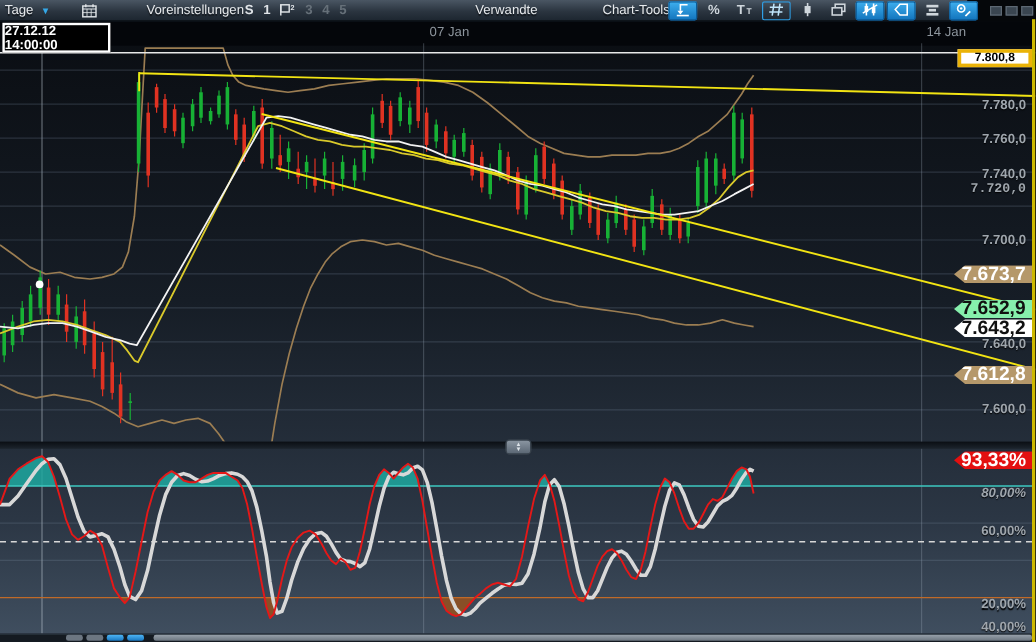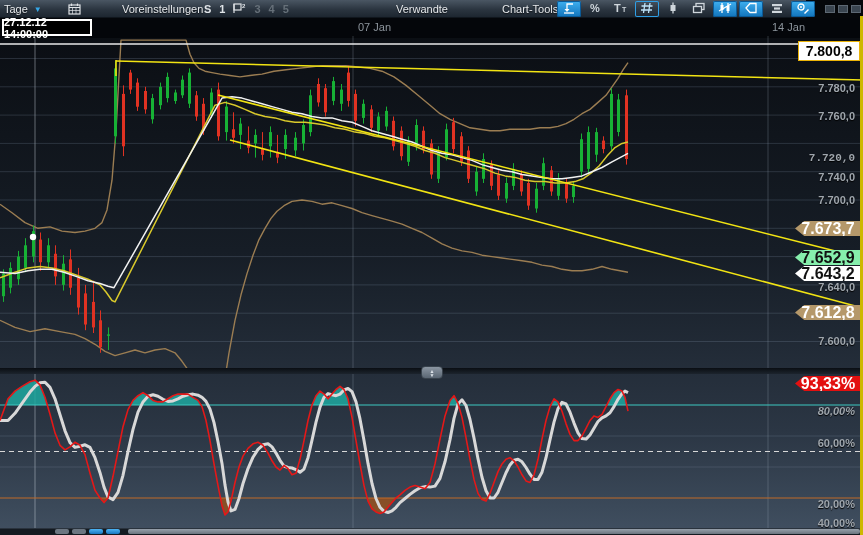--- a/index.html
+++ b/index.html
@@ -19,33 +19,33 @@
   .iconbtn{width:24px;height:16px;margin:0 1px;display:flex;align-items:center;justify-content:center;
     border-radius:2px;color:#cfd6dc;font-size:10px;font-weight:bold;}
   .iconbtn.active{background:linear-gradient(#3fb0f0,#1173bb);color:#fff;box-shadow:inset 0 0 0 1px #0b5a97;}
   .iconbtn.outlined{box-shadow:inset 0 0 0 1px #2f9fe6;color:#bfe4fa;}
   .winctl{width:10px;height:8px;margin-left:3px;background:#3a4550;border:1px solid #5d6873;}
 
   
   svg#plot{position:absolute;left:0;top:0;z-index:5;}
 
   
-  .dtbox{position:absolute;left:2px;top:19px;width:90px;height:17px;background:#000;
+  .dtbox{position:absolute;left:2px;top:19px;width:90px;height:25px;background:#000;
     border:2px solid #fff;color:#fff;font-size:11px;font-weight:bold;display:flex;
     align-items:center;justify-content:center;z-index:20;letter-spacing:0px;}
 
   .xdate{position:absolute;top:21px;color:#8d959d;font-size:11px;z-index:6;}
 
   .ylab{position:absolute;right:8px;width:70px;text-align:right;color:#9fa6ad;
     font-size:11px;font-weight:bold;z-index:8;text-shadow:0 1px 1px #000;}
   .ytag{position:absolute;right:2px;width:66px;height:15px;font-size:16px;font-weight:bold;
     display:flex;align-items:center;justify-content:center;z-index:9;
     clip-path:polygon(0 50%,14% 0,100% 0,100% 100%,14% 100%);}
-  .ybox{position:absolute;right:3px;width:62px;height:20px;background:#fff;color:#000;
-    border:1px solid #eab308;font-size:14px;font-weight:bold;display:flex;align-items:center;
+  .ybox{position:absolute;right:3px;width:62px;height:15px;background:#fff;color:#000;
+    border:3px solid #eab308;font-size:10px;font-weight:bold;display:flex;align-items:center;
     justify-content:center;z-index:10;}
 
   
   .divider{position:absolute;left:0;top:368px;width:861px;height:6px;
     background:linear-gradient(#0a0e13,#1c242d);z-index:12;}
   .divhandle{position:absolute;left:421px;top:366px;width:22px;height:13px;border-radius:4px;
     background:linear-gradient(#8b96a2,#5a6673);border:1px solid #38424c;z-index:13;
     display:flex;flex-direction:column;align-items:center;justify-content:center;line-height:4px;}
   .divhandle span{color:#dde3e9;font-size:5px;}
 
@@ -407,21 +407,21 @@
 
   <div class="dtbox">27.12.12 14:00:00</div>
 
   <div id="xdates">
       <div class="xdate" style="left: 358px;">07 Jan</div>
       <div class="xdate" style="left: 772px;">14 Jan</div>
     </div>
   <div id="ylabels">
       <div class="ylab" style="top: 82px;">7.780,0</div>
       <div class="ylab" style="top: 110px;">7.760,0</div>
-      <div class="ylab" style="top: 139px; margin-top: 32px;">7.740,0</div>
+      <div class="ylab" style="top: 139px;">7.740,0</div>
       <div class="ylab" style="top: 152px; font-family: Liberation Mono, monospace;">7.720,0</div>
       <div class="ylab" style="top: 194px;">7.700,0</div>
       <div class="ylab" style="top: 281px;">7.640,0</div>
       <div class="ylab" style="top: 335px;">7.600,0</div>
       <div class="ytag" style="top: 221px; background: rgb(181, 152, 106); color: rgb(255, 255, 255);">7.673,7</div>
       <div class="ytag" style="top: 250px; background: #86efac; color: rgb(17, 17, 17);">7.652,9</div>
       <div class="ytag" style="top: 266px; background: rgb(255, 255, 255); color: rgb(17, 17, 17);">7.643,2</div>
       <div class="ytag" style="top: 305px; background: rgb(181, 152, 106); color: rgb(255, 255, 255);">7.612,8</div>
       <div class="ybox" style="top: 41px;">7.800,8</div>
     </div>

